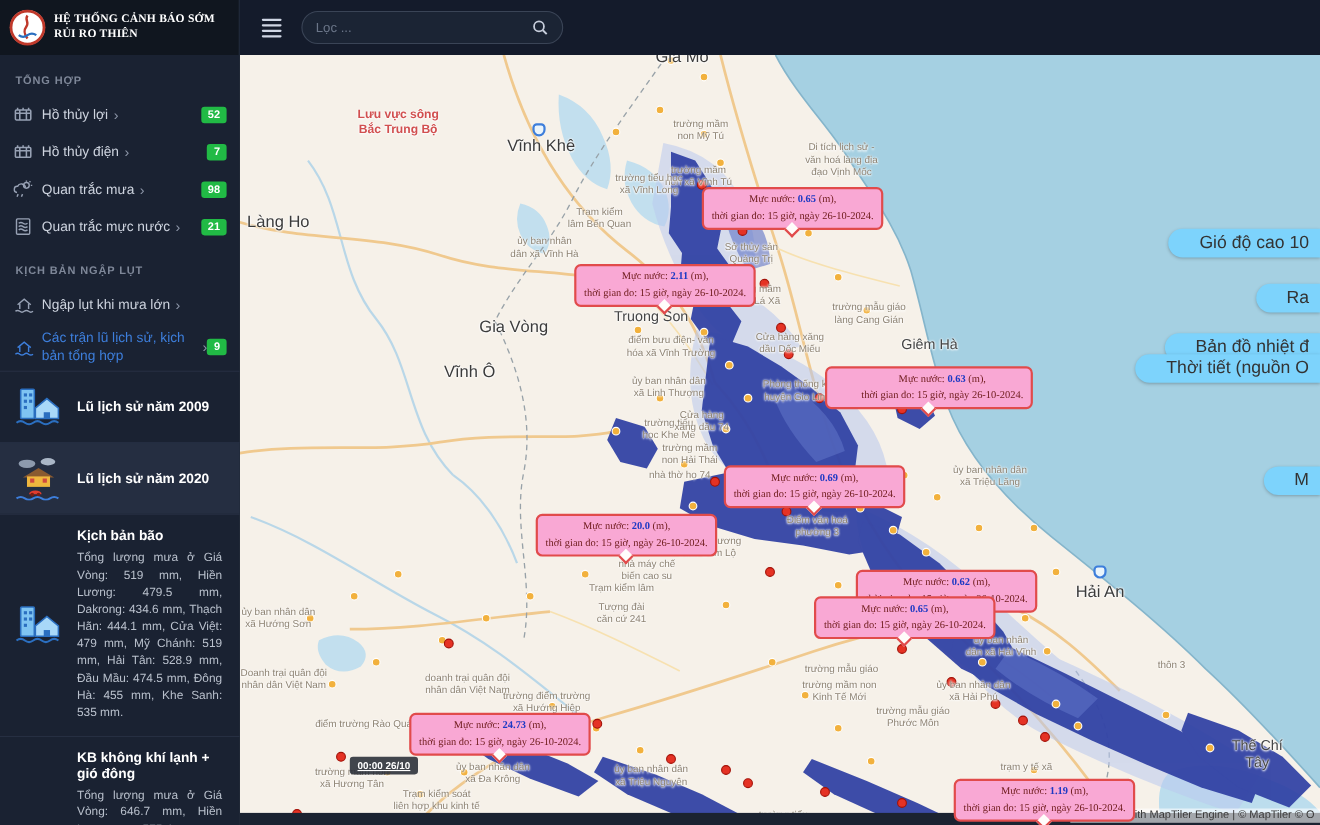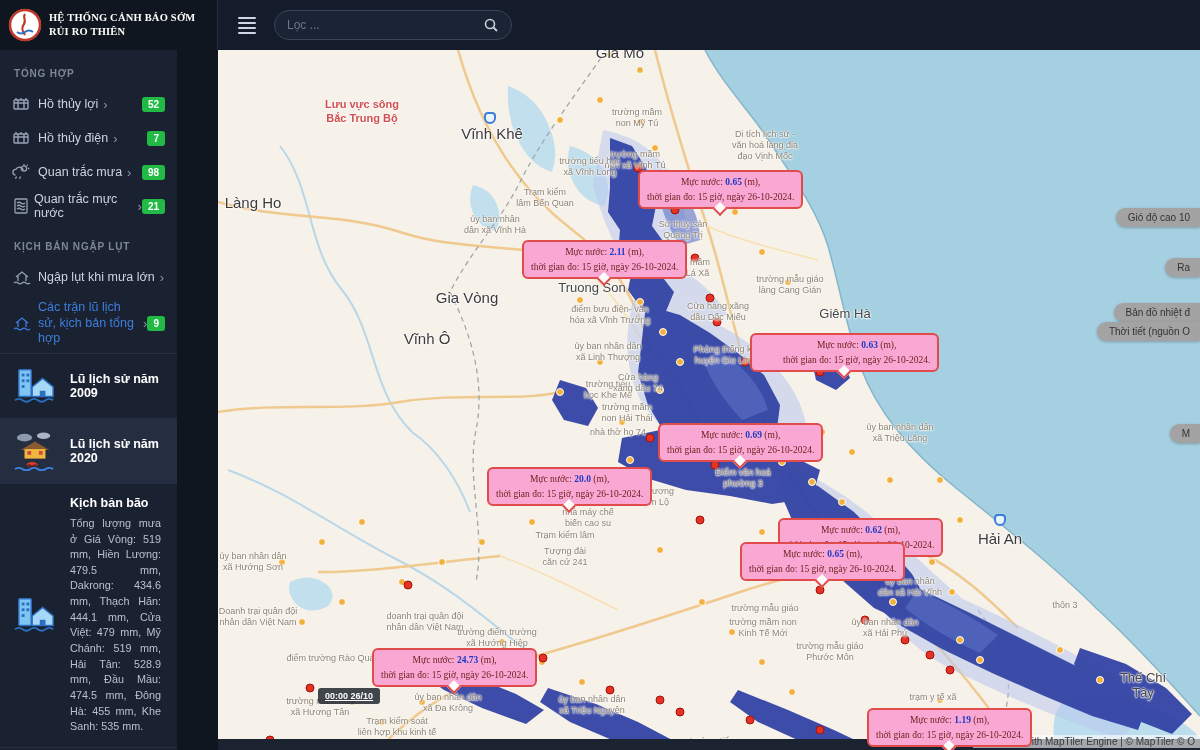--- a/index.html
+++ b/index.html
@@ -16,21 +16,21 @@
                font-weight:bold; font-size:10.5px; line-height:1.35; letter-spacing:.2px; }
   #menu-btn { margin-left:20px; cursor:pointer; }
   #menu-btn .bar { display:block; width:18px; height:2px; background:#cfd6e4; margin:3px 0; border-radius:1px; }
   #search-box { margin-left:18px; width:238px; height:30px; background:#1b2434;
                 border:1px solid #3a4456; border-radius:16px; display:flex; align-items:center; padding:0 12px; }
   #search-box input { flex:1; background:transparent; border:none; outline:none;
                       color:#cfd6e4; font-size:12px; }
   #search-box input::placeholder { color:#6b7689; }
 
   
-  #sidebar { position:absolute; left:0; top:50px; width:177px; height:700px;
+  #sidebar { position:absolute; left:0; top:50px; width:218px; height:700px;
              background:#1a2232; z-index:40; overflow:hidden; }
   .section-title { color:#7e8798; font-size:10px; font-weight:bold; letter-spacing:.8px;
                    padding:18px 14px 8px 14px; }
   .side-item { display:flex; align-items:center; height:34px; padding:0 12px; cursor:pointer; }
   .side-item .ic { width:26px; display:flex; align-items:center; }
   .side-item .lbl { color:#cdd3de; font-size:12.5px; }
   .side-item .chev { color:#8b94a6; font-size:13px; margin-left:5px; }
   .side-item .badge { margin-left:auto; background:#21ba45; color:#fff; font-size:10px;
                       font-weight:bold; padding:2px 6px; border-radius:3px; }
   .side-item.active .lbl { color:#3d7edb; line-height:1.25; }
@@ -57,22 +57,22 @@
   .map-label.area { color:#d14f4f; font-size:11px; font-weight:bold; line-height:1.25; }
   .town-icon { position:absolute; z-index:5; transform:translate(-50%,-50%); width:12px; height:12px;
                border:2px solid #3d7edb; background:#eaf4fb; border-radius:4px 4px 50% 50%; }
   .wl-tooltip { position:absolute; z-index:30; background:#f9a8d4; border:2px solid #e14b4b;
                 border-radius:6px; padding:3px 7px; font-family:"Liberation Serif", serif;
                 font-size:9.5px; color:#6e1b1b; text-align:center; line-height:1.55; white-space:nowrap; }
   .wl-tooltip .val { color:#1d39c4; font-weight:bold; }
   .wl-tooltip .ptr { position:absolute; bottom:-7px; left:50%; margin-left:-6px; width:10px; height:10px;
                      background:#fffdfb; border-right:2px solid #e14b4b; border-bottom:2px solid #e14b4b;
                      transform:rotate(45deg); }
-  .layer-pill { position:absolute; right:0; z-index:25; background:#a3a3a3; color:#333;
-                font-size:10px; padding:4px 10px 4px 12px; border-radius:14px 0 0 14px;
+  .layer-pill { position:absolute; right:0; z-index:25; background:#7dd3fc; color:#333;
+                font-size:16px; padding:4px 10px 4px 28px; border-radius:14px 0 0 14px;
                 box-shadow:0 1px 3px rgba(0,0,0,.25); cursor:pointer; white-space:nowrap; }
   #time-badge { position:absolute; z-index:20; background:rgba(40,44,54,.88); color:#fff;
                 font-size:9px; font-weight:bold; padding:3px 7px; border-radius:3px;text-decoration:underline; }
   #bottom-bar { position:absolute; left:0; bottom:0; width:100%; height:11px;
                 background:#1b2331; z-index:10; }
   #attribution { position:absolute; right:0; bottom:2px; z-index:12;
                  background:rgba(255,255,255,.6); color:#3a3a3a; font-size:10px; padding:1px 5px; }
 </style>
 </head>
 <body>

